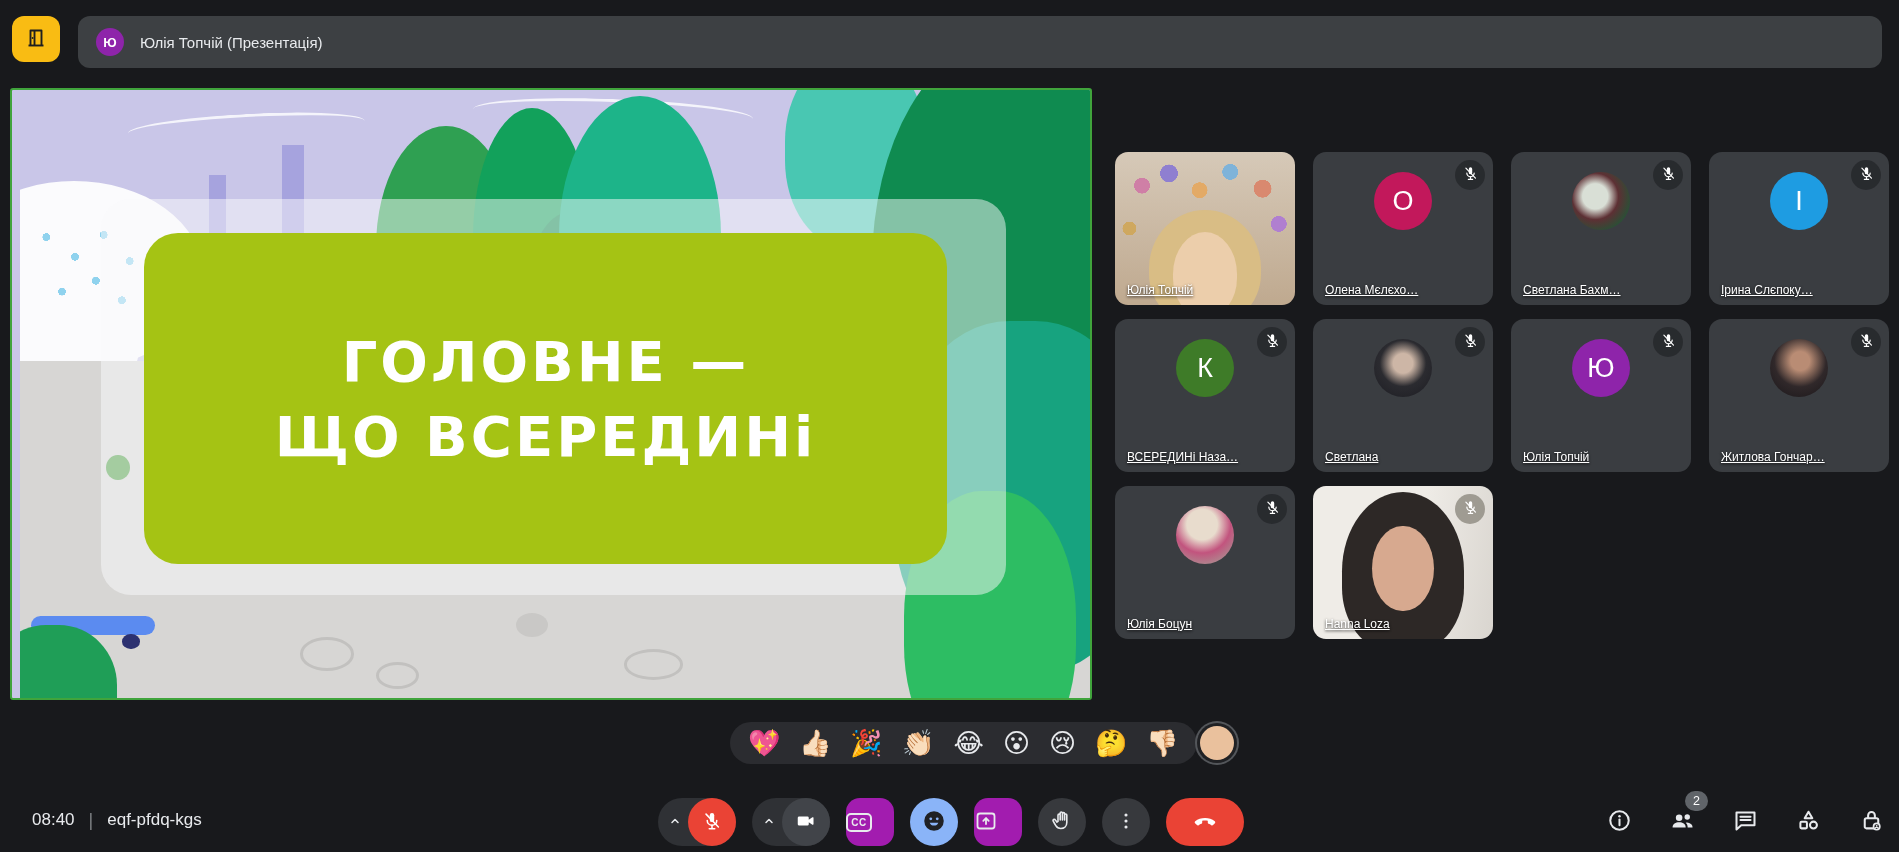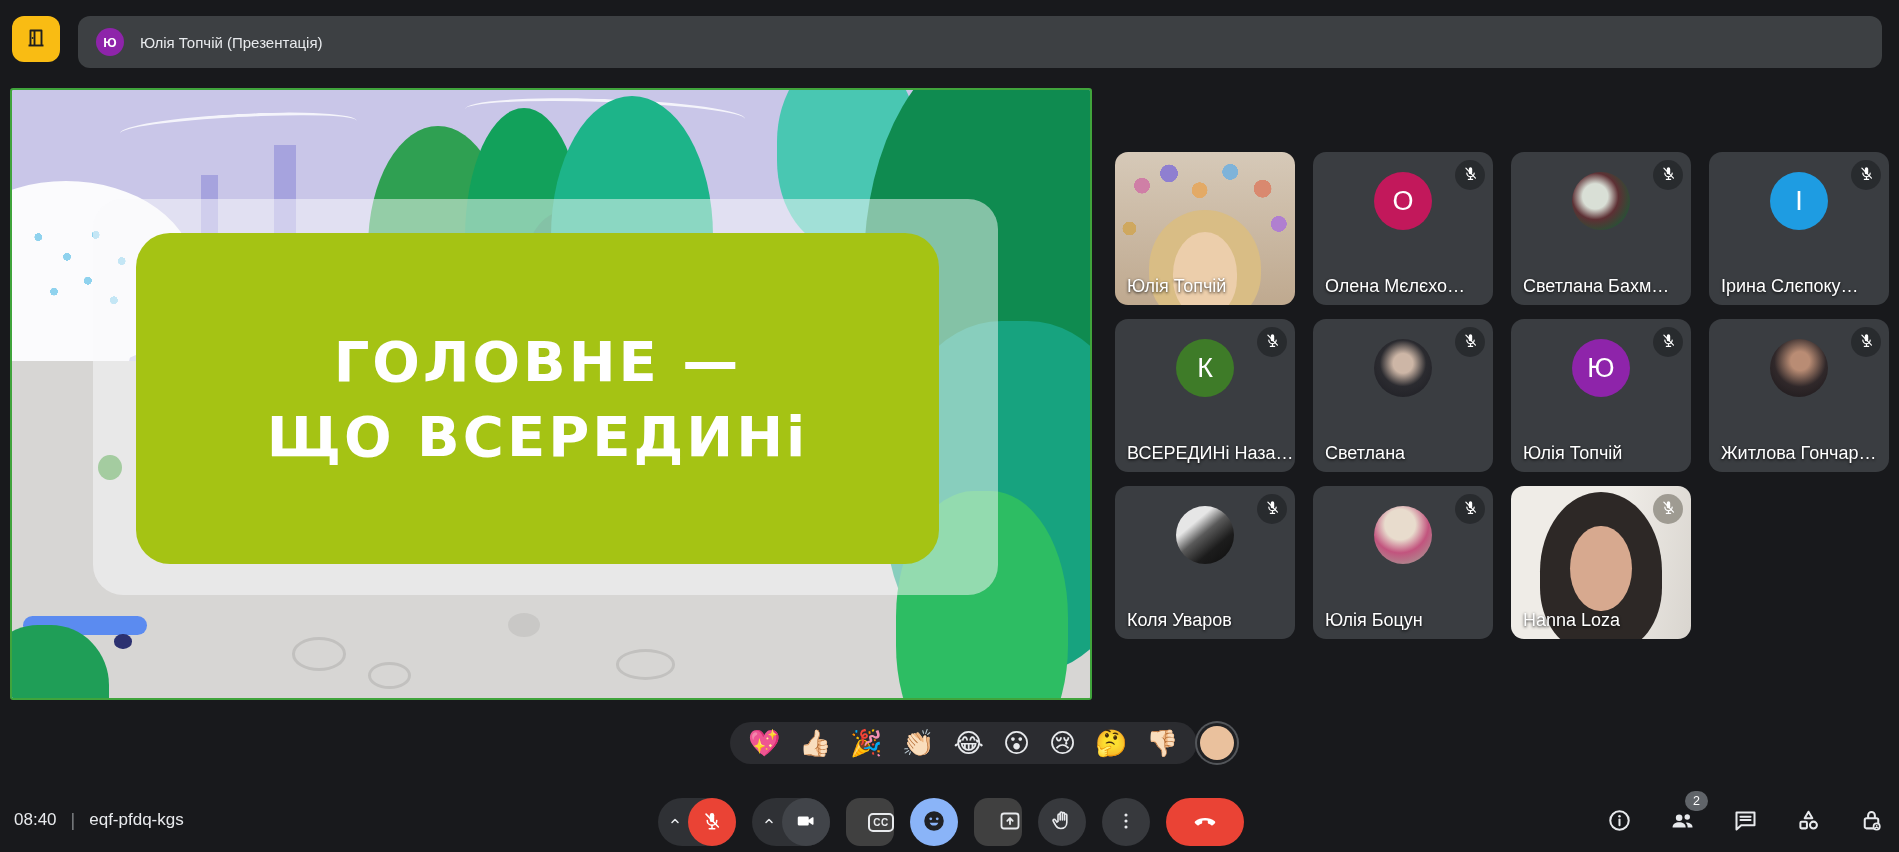--- a/index.html
+++ b/index.html
@@ -29,21 +29,21 @@
     font-size:13px; color:#fff; font-weight:700; flex:0 0 auto;
   }
   .top-label { font-size:15px; color:#e8eaed; }
 
   
   .stage {
     position:absolute; left:10px; top:88px; width:1082px; height:612px;
     border:2px solid #40a43c; border-radius:3px; overflow:hidden;
     background:#c9c6e8;
   }
-  .slide { position:relative; width:100%; height:100%; overflow:hidden; }
+  .slide { position:relative; width:100%; height:100%; overflow:hidden;margin-left:8px; }
   .sq { border-top:3px solid rgba(255,255,255,.8); border-radius:50%; }
   .sq1 { left:10%; top:4%; width:22%; height:26px; transform:rotate(-3deg); }
   .sq2 { left:42%; top:1.5%; width:26%; height:30px; transform:rotate(2deg); }
   .bld { background:#a6a3de; }
   .b1 { left:17.5%; top:14%; width:1.6%; height:15%; }
   .b2 { left:19.8%; top:24%; width:3.4%; height:8%; }
   .b3 { left:24.3%; top:9%;  width:2%;   height:23%; }
   .b4 { left:52%;   top:13%; width:2.4%; height:11%; }
   .b5 { left:55.5%; top:19%; width:1.4%; height:7%; }
   .cl { background:#fbfbfd; border-radius:50%; }
@@ -103,22 +103,22 @@
   
   .grid {
     position:absolute; left:1115px; top:152px;
     display:grid; grid-template-columns:repeat(4,180px); grid-auto-rows:153px;
     gap:14px 18px;
   }
   .tile {
     position:relative; background:#3a3d41; border-radius:13px; overflow:hidden;
   }
   .tile-name {
-    position:absolute; left:12px; bottom:8px; font-size:18px; color:#fff;
-    text-shadow:0 1px 3px rgba(0,0,0,.9); white-space:nowrap; z-index:5;
+    position:absolute; left:12px; bottom:8px; font-size:12px; color:#fff;
+    text-shadow:0 1px 3px rgba(0,0,0,.9); white-space:nowrap; z-index:5;text-decoration:underline;
   }
   .mic-badge {
     position:absolute; top:8px; right:8px; width:30px; height:30px; border-radius:50%;
     background:rgba(38,40,43,.85); display:flex; align-items:center; justify-content:center; z-index:5;
   }
   .mic-badge.light { background:rgba(141,137,128,.8); }
   .avatar {
     position:absolute; top:20px; left:calc(50% - 29px); width:58px; height:58px;
     border-radius:50%; display:flex; align-items:center; justify-content:center;
     font-size:27px; color:#fff;
@@ -165,41 +165,41 @@
   }
   .reaction { font-size:26px; line-height:1; cursor:pointer; font-family:"DejaVu Sans",sans-serif; }
   .skin-tone {
     position:absolute; left:1200px; top:726px; width:34px; height:34px;
     border-radius:50%; background:#eac19d; border:none; cursor:pointer;
     box-shadow:0 0 0 3px #202124, 0 0 0 5px #53565a;
   }
 
   
   .status-left {
-    position:absolute; left:14px; top:788px; height:64px;
+    position:absolute; left:32px; top:788px; height:64px;
     display:flex; align-items:center; gap:14px; font-size:17px; color:#e8eaed;
   }
   .divider { color:#7d8084; font-size:18px; }
   .controls {
     position:absolute; left:658px; top:798px; height:48px;
     display:flex; align-items:center; gap:16px;
   }
   .ctl-group {
     display:flex; align-items:center; height:48px;
     background:#2f3135; border-radius:26px; padding-left:4px;
   }
   .chev { width:26px; height:48px; display:flex; align-items:center; justify-content:center; cursor:pointer; border:none; background:none; }
   .round-btn {
     width:48px; height:48px; border-radius:50%; border:none; cursor:pointer;
     display:flex; align-items:center; justify-content:center; background:#414449;
   }
   .round-btn.red { background:#ea4335; }
   .sq-btn {
     width:48px; height:48px; border-radius:14px; border:none; cursor:pointer;
-    display:flex; align-items:center; justify-content:flex-end; background:#404040;
+    display:flex; align-items:center; justify-content:flex-start; background:#a21caf;
   }
   .round-btn.plain { background:#37393d; }
   .round-btn.blue { background:#8ab4f8; }
   .endcall {
     width:78px; height:48px; border-radius:26px; border:none; cursor:pointer;
     background:#ea4335; display:flex; align-items:center; justify-content:center;
   }
   .ccbox {
     width:26px; height:19px; border:2.2px solid #e8eaed; border-radius:5px;
     display:flex; align-items:center; justify-content:center;
@@ -387,35 +387,20 @@
           <path d="M6.8 11.4a5.2 5.2 0 0 0 10.4 0"></path>
           <path d="M12 16.6V20"></path>
             <path d="M9 20.4h6"></path>
           <path d="M5.5 4.5l13.5 14"></path>
         </svg>
       </span>
     </span>
     <span class="tile-name">Житлова Гончар…</span>
   </div>
 
-  <div class="tile">
-      <span class="avatar photo a-mono"></span>
-    <span class="mic-badge">
-      <span>
-        <svg width="17" height="17" viewBox="0 0 24 24" fill="none" stroke="#fff" stroke-width="1.7" stroke-linecap="round">
-          <rect x="9.6" y="3.2" width="4.8" height="10" rx="2.4" fill="#fff" stroke="none"></rect>
-          <path d="M6.8 11.4a5.2 5.2 0 0 0 10.4 0"></path>
-          <path d="M12 16.6V20"></path>
-            <path d="M9 20.4h6"></path>
-          <path d="M5.5 4.5l13.5 14"></path>
-        </svg>
-      </span>
-    </span>
-    <span class="tile-name">Коля Уваров</span>
-  </div>
 
   <div class="tile">
       <span class="avatar photo a-flowers"></span>
     <span class="mic-badge">
       <span>
         <svg width="17" height="17" viewBox="0 0 24 24" fill="none" stroke="#fff" stroke-width="1.7" stroke-linecap="round">
           <rect x="9.6" y="3.2" width="4.8" height="10" rx="2.4" fill="#fff" stroke="none"></rect>
           <path d="M6.8 11.4a5.2 5.2 0 0 0 10.4 0"></path>
           <path d="M12 16.6V20"></path>
             <path d="M9 20.4h6"></path>

